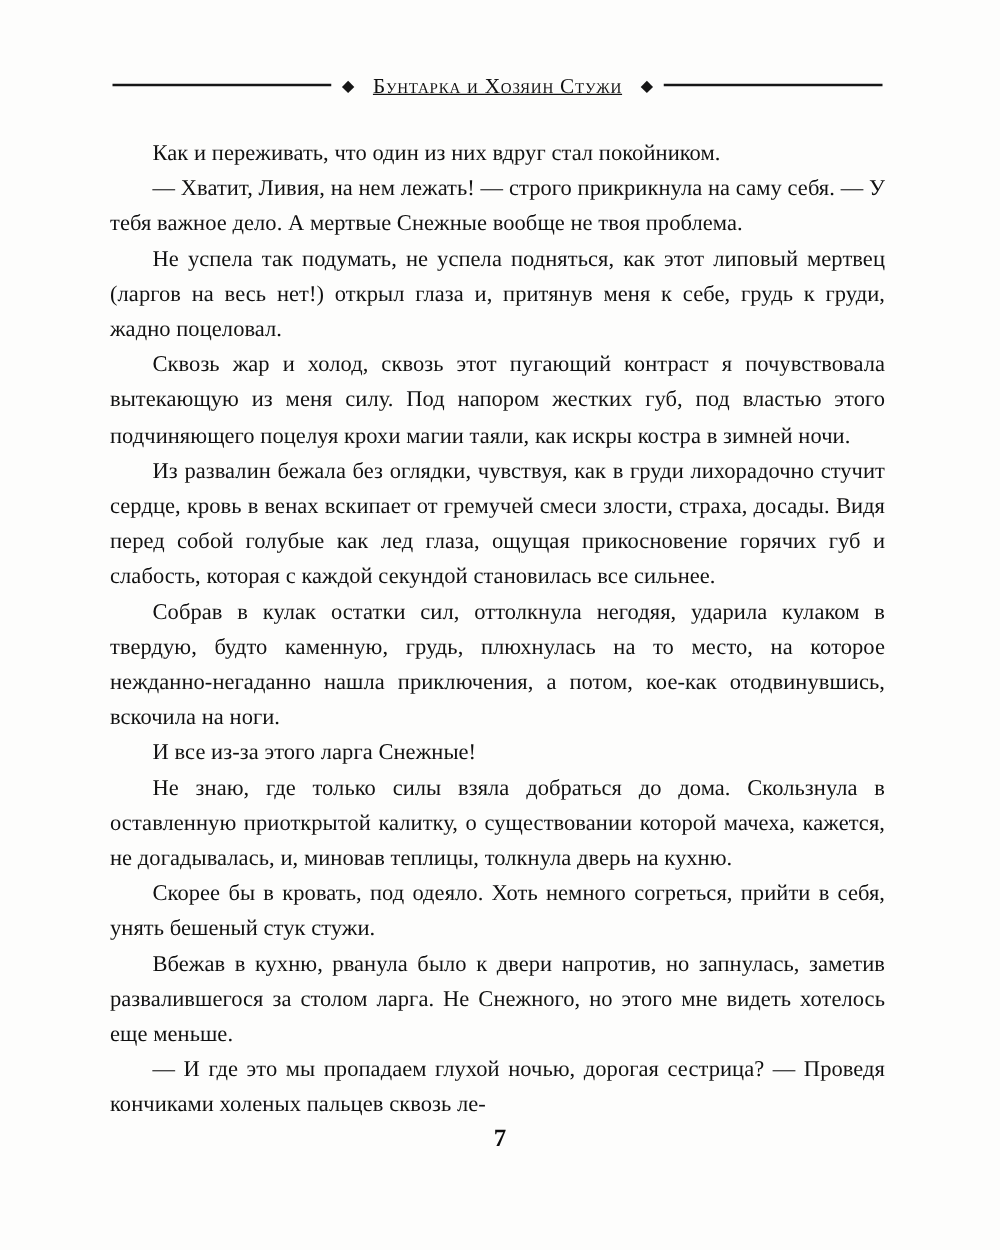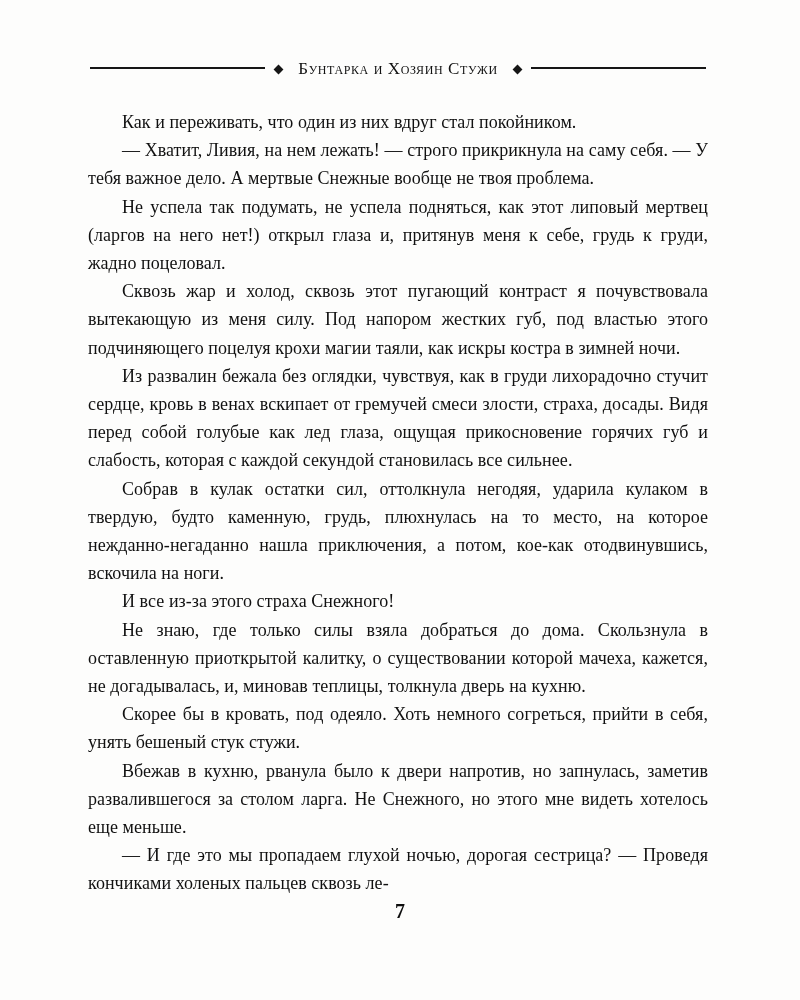--- a/index.html
+++ b/index.html
@@ -24,20 +24,21 @@
     width: 620px;
   }
   
   .header {
     display: flex;
     align-items: center;
     justify-content: center;
     gap: 10px;
     height: 26px;
     margin-bottom: 26px;
+    text-decoration: underline;
   }
   .rule {
     flex: 1 1 auto;
     height: 0;
     border-top: 2px solid #161616;
     position: relative;
     top: -1px;
   }
   .rule-left { margin-left: 2px; }
   .rule-right { margin-right: 2px; }
@@ -93,25 +94,25 @@
       <span class="rule rule-left"></span>
       <span class="diamond"></span>
       <span class="head-title">Бунтарка и Хозяин Стужи</span>
       <span class="diamond"></span>
       <span class="rule rule-right"></span>
     </div>
 
     <div class="body-text">
       <p>Как и переживать, что один из них вдруг стал покой­ником.</p>
       <p>— Хватит, Ливия, на нем лежать! — строго прикрикнула на саму себя. — У тебя важное дело. А мертвые Снежные вообще не твоя проблема.</p>
-      <p>Не успела так подумать, не успела подняться, как этот липовый мертвец (ларгов на него нет!) открыл глаза и, при­тянув меня к себе, грудь к груди, жадно поцеловал.</p>
+      <p>Не успела так подумать, не успела подняться, как этот липовый мертвец (ларгов на весь нет!) открыл глаза и, при­тянув меня к себе, грудь к груди, жадно поцеловал.</p>
       <p>Сквозь жар и холод, сквозь этот пугающий контраст я по­чувствовала вытекающую из меня силу. Под напором жест­ких губ, под властью этого подчиняющего поцелуя крохи магии таяли, как искры костра в зимней ночи.</p>
       <p>Из развалин бежала без оглядки, чувствуя, как в груди лихорадочно стучит сердце, кровь в венах вскипает от гре­мучей смеси злости, страха, досады. Видя перед собой го­лубые как лед глаза, ощущая прикосновение горячих губ и слабость, которая с каждой секундой становилась все сильнее.</p>
       <p>Собрав в кулак остатки сил, оттолкнула негодяя, ударила кулаком в твердую, будто каменную, грудь, плюхнулась на то место, на которое нежданно-негаданно нашла приклю­чения, а потом, кое-как отодвинувшись, вскочила на ноги.</p>
-      <p>И все из-за этого страха Снежного!</p>
+      <p>И все из-за этого ларга Снежные!</p>
       <p>Не знаю, где только силы взяла добраться до дома. Скольз­нула в оставленную приоткрытой калитку, о существовании которой мачеха, кажется, не догадывалась, и, миновав теп­лицы, толкнула дверь на кухню.</p>
       <p>Скорее бы в кровать, под одеяло. Хоть немного согреться, прийти в себя, унять бешеный стук стужи.</p>
       <p>Вбежав в кухню, рванула было к двери напротив, но за­пнулась, заметив развалившегося за столом ларга. Не Снеж­ного, но этого мне видеть хотелось еще меньше.</p>
       <p>— И где это мы пропадаем глухой ночью, дорогая се­стрица? — Проведя кончиками холеных пальцев сквозь ле-</p>
     </div>
 
   </div>
 
   <div class="folio">7</div>
 

